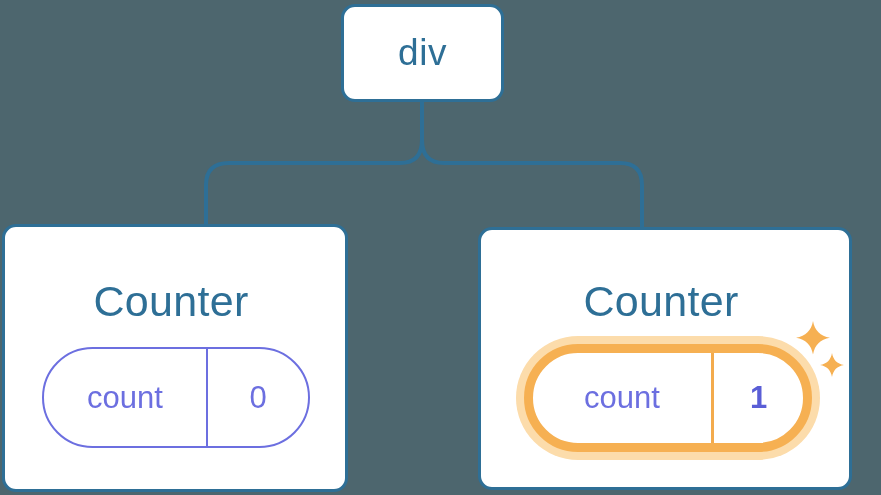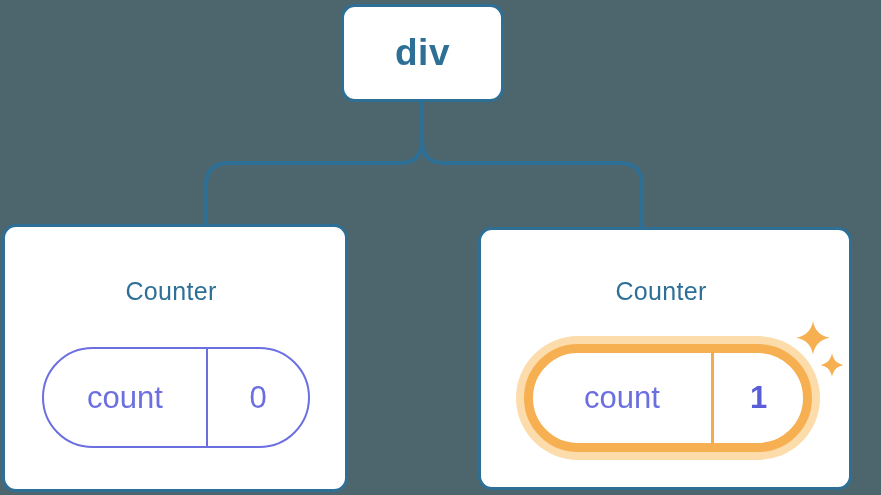--- a/index.html
+++ b/index.html
@@ -43,37 +43,37 @@
     width: 163px; height: 98px;
     background: var(--card-bg);
     border: 3px solid var(--card-border);
     border-radius: 14px;
     display: flex; align-items: center; justify-content: center;
     z-index: 2;
   }
   .root-label {
     color: var(--title-text);
     font-size: 37px;
-    font-weight: 700;
+    font-weight: 400;
     letter-spacing: 0.5px;
   }
   .card {
     position: absolute;
     background: var(--card-bg);
     border: 3px solid var(--card-border);
     border-radius: 14px;
     z-index: 2;
   }
   .card-left  { left: 2px;   top: 224px; width: 346px; height: 268px; }
   .card-right { left: 478px; top: 227px; width: 374px; height: 263px; }
   .card-title {
     position: absolute; left: 0; right: 8px;
     text-align: center;
     color: var(--title-text);
-    font-size: 25px;
+    font-size: 43px;
     font-weight: 500;
     letter-spacing: 0.3px;
   }
   .card-left  .card-title { top: 50px; }
   .card-right .card-title { top: 47px; }
 
   
   .pill {
     position: absolute;
     left: 37px; top: 120px;

